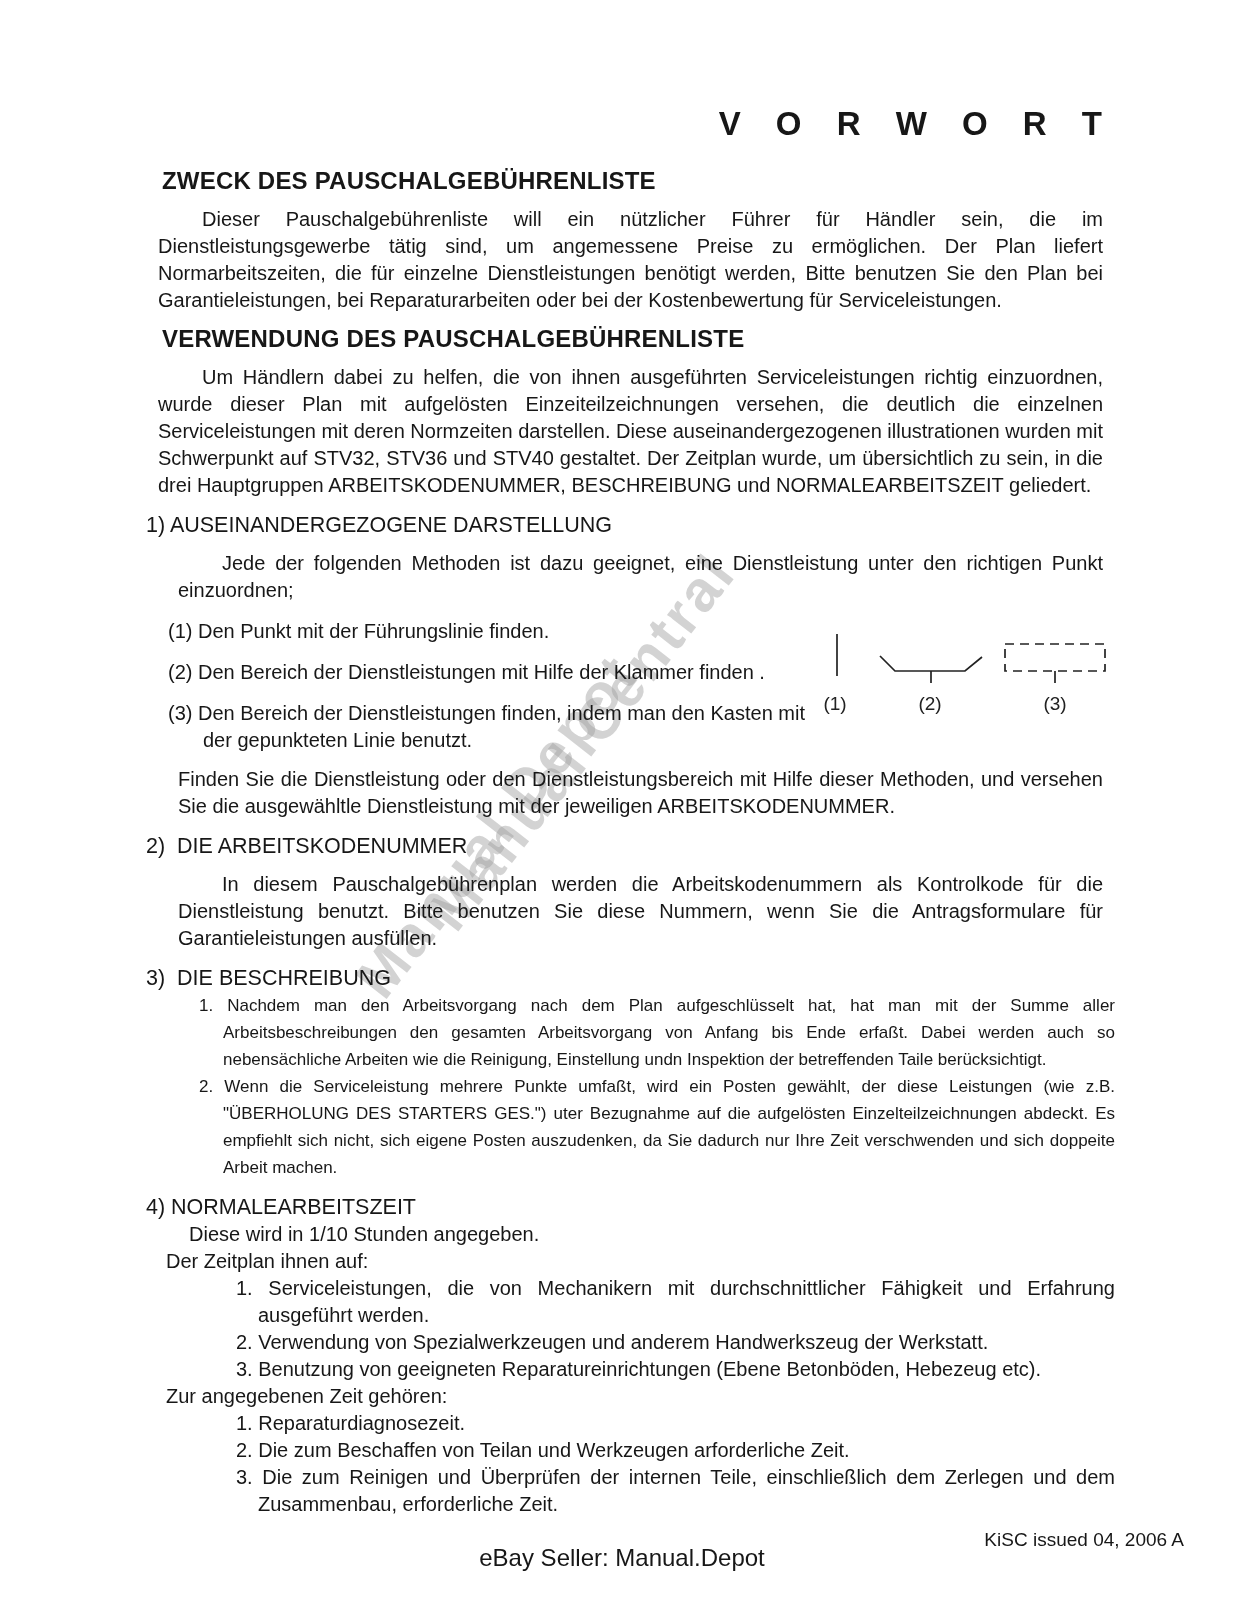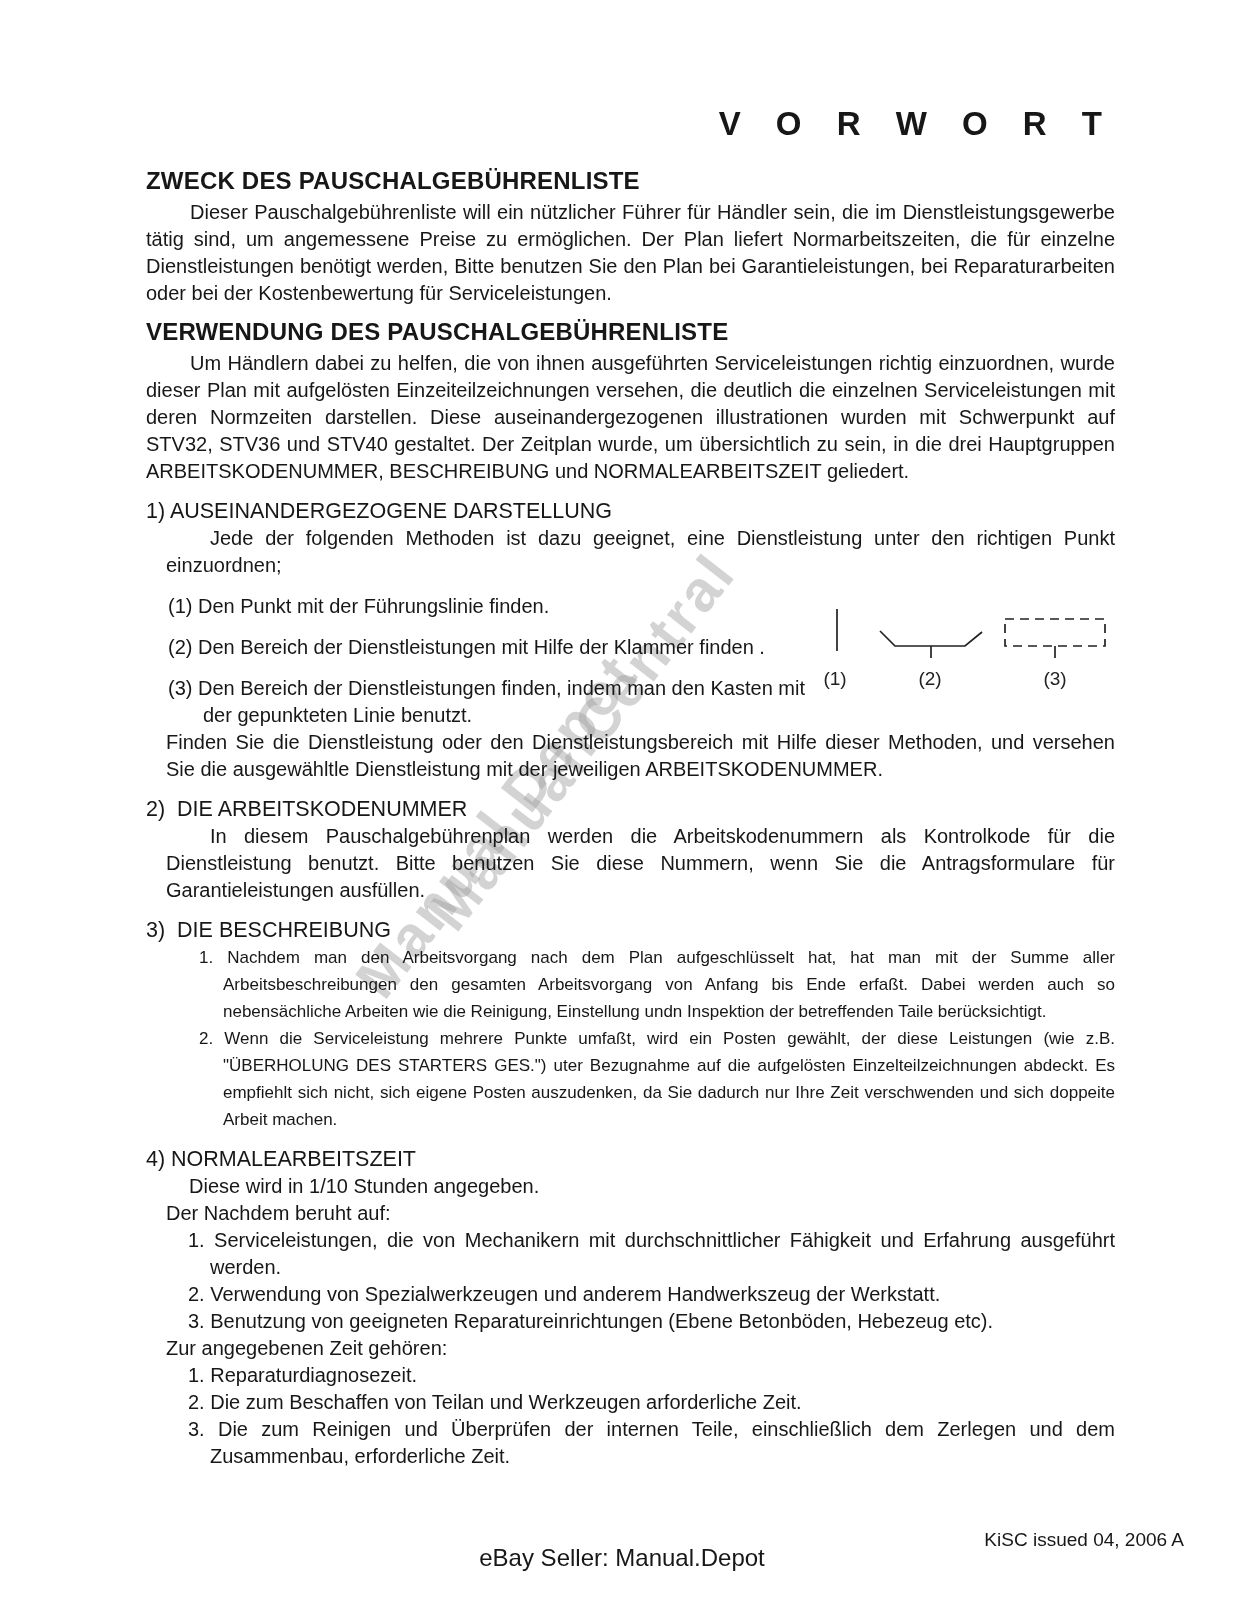--- a/index.html
+++ b/index.html
@@ -32,24 +32,24 @@
   .title {
     font-size:33px; font-weight:bold;
     letter-spacing:13px;
     text-align:right;
     margin:0 0 24px 0;
     line-height:40px;
   }
   .heading {
     font-size:24px; font-weight:bold;
     line-height:26px;
-    margin:12px 0 5px 0;
+    margin:12px 0 5px 16px;
     letter-spacing:0.2px;
   }
-  .body { font-size:20px; line-height:27px; margin:0; }
+  .body { font-size:20px; line-height:27px; margin:12px; }
   .just { text-align:justify; }
   .ind  { text-indent:44px; }
   .sec-h {
     font-size:21.5px; line-height:26px;
     margin:13px 0 1px 0;
     white-space:pre-wrap;
   }
   .sec-c { margin-left:20px; }
   .methods { position:relative; }
   .mcol { width:660px; }
@@ -69,21 +69,21 @@
   }
   .num-item {
     font-size:17px; line-height:27px;
     margin-left:33px;
     padding-left:24px; text-indent:-24px;
   }
   .s4line { font-size:20px; line-height:27px; }
   .s4ind  { text-indent:23px; }
   .s4item {
     font-size:20px; line-height:27px;
-    margin-left:22px;
+    margin-left:70px;
     padding-left:22px; text-indent:-22px;
   }
   .footer-left {
     position:absolute; left:0; right:0; top:1544px;
     text-align:center; font-size:24px; z-index:1;padding-left:8px;
   }
   .footer-right {
     position:absolute; right:52px; top:1529px;
     font-size:19px; z-index:1;
   }
@@ -145,21 +145,21 @@
       <div class="sec-c">
         <div class="num-item just">1. Nachdem man den Arbeitsvorgang nach dem Plan aufgeschlüsselt hat, hat man mit der Summe aller Arbeitsbeschreibungen den gesamten Arbeitsvorgang von Anfang bis Ende erfaßt. Dabei werden auch so nebensächliche Arbeiten wie die Reinigung, Einstellung undn Inspektion der betreffenden Taile berücksichtigt.</div>
         <div class="num-item just">2. Wenn die Serviceleistung mehrere Punkte umfaßt, wird ein Posten gewählt, der diese Leistungen (wie z.B. "ÜBERHOLUNG DES STARTERS GES.") uter Bezugnahme auf die aufgelösten Einzelteilzeichnungen abdeckt. Es empfiehlt sich nicht, sich eigene Posten auszudenken, da Sie dadurch nur Ihre Zeit verschwenden und sich doppeite Arbeit machen.</div>
       </div>
     </div>
 
     <div class="sec">
       <div class="sec-h">4) NORMALEARBEITSZEIT</div>
       <div class="sec-c">
         <div class="s4line s4ind">Diese wird in 1/10 Stunden angegeben.</div>
-        <div class="s4line">Der Nachdem beruht auf:</div>
+        <div class="s4line">Der Zeitplan ihnen auf:</div>
         <div class="s4item just">1. Serviceleistungen, die von Mechanikern mit durchschnittlicher Fähigkeit und Erfahrung ausgeführt werden.</div>
         <div class="s4item just">2. Verwendung von Spezialwerkzeugen und anderem Handwerkszeug der Werkstatt.</div>
         <div class="s4item just">3. Benutzung von geeigneten Reparatureinrichtungen (Ebene Betonböden, Hebezeug etc).</div>
         <div class="s4line">Zur angegebenen Zeit gehören:</div>
         <div class="s4item just">1. Reparaturdiagnosezeit.</div>
         <div class="s4item just">2. Die zum Beschaffen von Teilan und Werkzeugen arforderliche Zeit.</div>
         <div class="s4item just">3. Die zum Reinigen und Überprüfen der internen Teile, einschließlich dem Zerlegen und dem Zusammenbau, erforderliche Zeit.</div>
       </div>
     </div>
 

